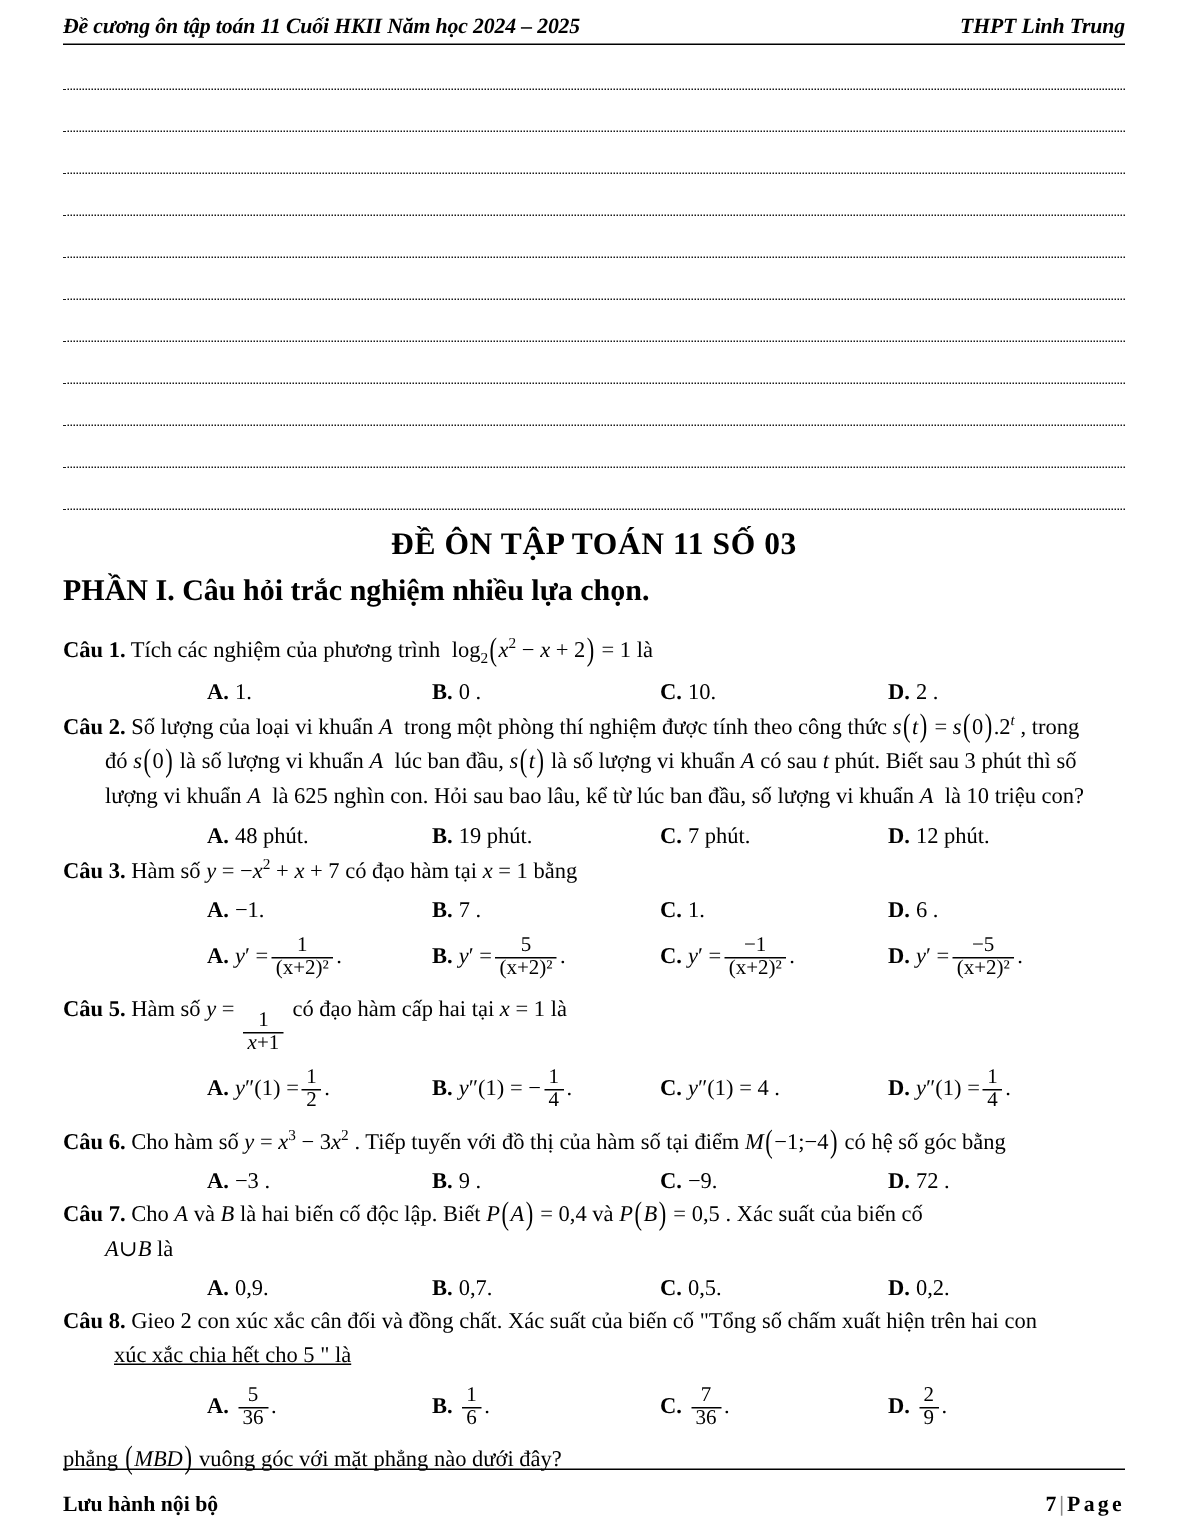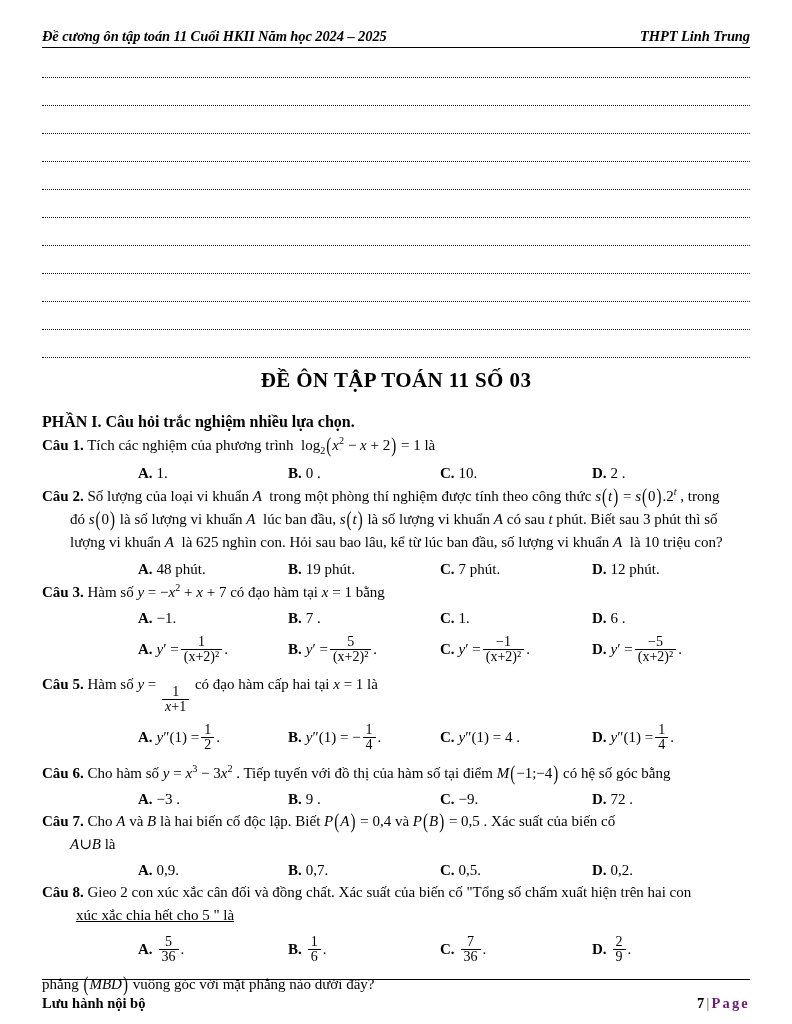--- a/index.html
+++ b/index.html
@@ -24,21 +24,21 @@
   }
 
   
   .header {
     display: flex;
     justify-content: space-between;
     align-items: flex-end;
     font-weight: bold;
     font-style: italic;
     font-size: 14.5px;
-    padding-top: 28px;
+    padding-top: 10px;
     padding-bottom: 2px;
     border-bottom: 1.4px solid #000;
     letter-spacing: -0.1px;
   }
   .header-left { white-space: nowrap; }
   .header-right { white-space: nowrap; }
 
   
   .dotted-lines {
     margin-top: 8px;
@@ -56,28 +56,28 @@
     border-bottom: 1.6px dotted #1a1a1a;
   }
 
   
   .doc-title {
     text-align: center;
     font-weight: bold;
     font-size: 21px;
     letter-spacing: 0.4px;
     margin-top: 4px;
-    margin-bottom: 20px;
+    margin-bottom: 8px;
   }
 
   
   .part-heading {
     font-weight: bold;
-    font-size: 16px;
-    margin-bottom: 2px;
+    font-size: 20px;
+    margin-bottom: 16px;
   }
   .question {
     font-size: 15px;
     line-height: 1.48;
     margin-bottom: 1px;
   }
   .q-label {
     font-weight: bold;
   }
   .q-indent {
@@ -146,21 +146,21 @@
   }
   .footer-left {
     font-weight: bold;
     margin-top: 12px;
   }
   .footer-right {
     font-weight: bold;
   }
   .page-num { color: #000; }
   .page-sep { color: #888; margin: 0 2px; }
-  .page-word { color: #701a75; letter-spacing: 2.2px; font-weight: bold; }
+  .page-word { color: #000000; letter-spacing: 2.2px; font-weight: bold; }
 </style>
 </head>
 <body>
 
 <div class="page">
 
   <div class="header">
     <div class="header-left">Đề cương ôn tập toán 11 Cuối  HKII Năm học 2024 – 2025</div>
     <div class="header-right">THPT Linh Trung</div>
   </div>

